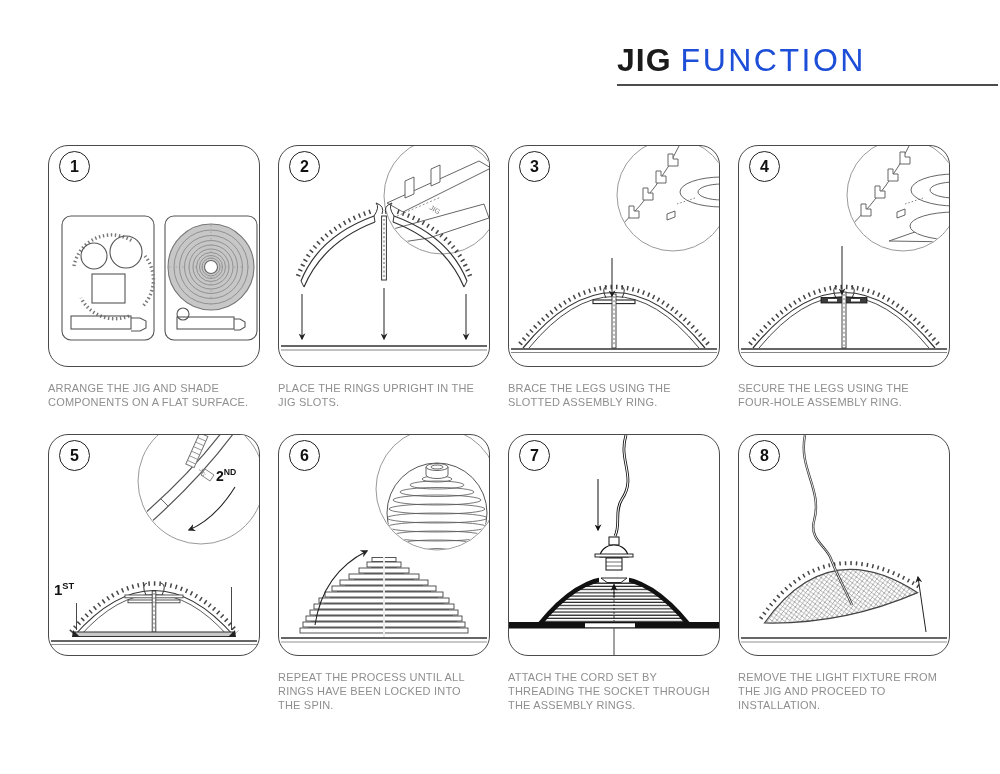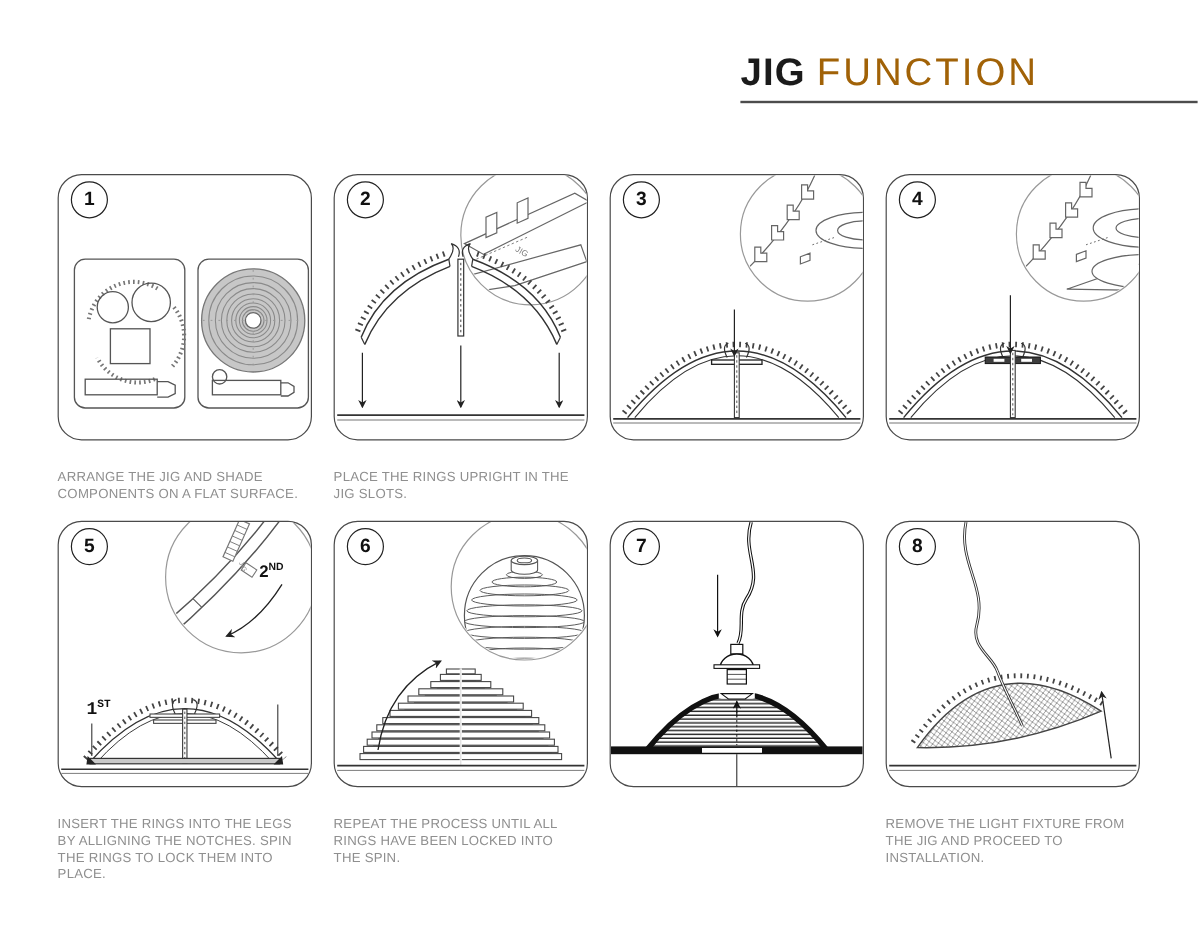--- a/index.html
+++ b/index.html
@@ -2,34 +2,34 @@
 <html><head>
 <meta charset="utf-8">
 <style>
   html,body{margin:0;padding:0;background:#fff;}
   body{position:relative;width:1000px;height:774px;font-family:"Liberation Sans",sans-serif;overflow:hidden;}
 
   
   .hdr{position:absolute;left:617px;top:42px;width:381px;}
   .hdr-line{display:flex;align-items:baseline;gap:9px;white-space:nowrap;}
   .t-bold{font-size:32px;font-weight:bold;color:#1b1b1b;letter-spacing:1px;}
-  .t-light{font-size:32px;font-weight:400;color:#a16207;letter-spacing:2.5px;}
+  .t-light{font-size:32px;font-weight:400;color:#1d4ed8;letter-spacing:2.5px;}
   .hdr-rule{margin-top:5px;height:2.2px;background:#4c4c4c;width:381px;}
 
   
   .step{position:absolute;width:211px;}
   .panel{position:relative;width:210px;height:220px;border:1.4px solid #4a4a4a;border-radius:20px;background:#fff;overflow:hidden;}
   .panel svg{position:absolute;left:0;top:0;}
   .badge{position:absolute;left:10px;top:5px;width:29px;height:29px;border:1.7px solid #222;border-radius:50%;background:#fff;z-index:3;
          display:flex;align-items:center;justify-content:center;font-size:16px;font-weight:bold;color:#111;}
-  .caption{margin-top:24px;width:202px;font-size:11px;line-height:14px;color:#8f8f8f;letter-spacing:0.2px;}
+  .caption{margin-top:14px;width:202px;font-size:11px;line-height:14px;color:#8f8f8f;letter-spacing:0.2px;}
 
   .lbl{position:absolute;z-index:4;font-weight:bold;color:#111;}
   .lbl sup{font-size:62%;}
-  .lbl-first{left:23px;top:146px;font-size:15px;font-family:Liberation Mono, monospace;}
+  .lbl-first{left:5px;top:146px;font-size:15px;}
   .lbl-second{left:167px;top:32px;font-size:14px;}
 </style>
 </head>
 <body>
 
 <div class="hdr">
   <div class="hdr-line">
     <span class="t-bold">JIG</span>
     <span class="t-light">FUNCTION</span>
   </div>
@@ -188,20 +188,21 @@
         <rect x="103" y="148" width="4" height="54" fill="#fff" stroke="#333" stroke-width="0.9"></rect>
         <line x1="105" y1="150" x2="105" y2="200" stroke="#333" stroke-width="0.7" stroke-dasharray="2 2.2"></line>
       </g>
       <path d="M103,112 V150" stroke="#222" stroke-width="1" fill="none" marker-end="url(#a3)"></path>
       <g>
         <line x1="2" y1="203" x2="208" y2="203" stroke="#333" stroke-width="1.4"></line>
         <line x1="2" y1="206.5" x2="208" y2="206.5" stroke="#777" stroke-width="0.9"></line>
       </g>
     </svg>
   </div>
+  <div class="caption">BRACE THE LEGS USING THE SLOTTED ASSEMBLY RING.</div>
 </div>
 
 <div class="step" style="left:738px;top:145px">
   <div class="panel">
     <div class="badge">
         <span>4</span>
       </div>
     <svg width="210" height="220" viewBox="0 0 210 220">
       <defs>
         <marker id="a4" viewBox="0 0 8 8" refX="6.5" refY="4" markerWidth="7" markerHeight="7" orient="auto">
@@ -243,20 +244,21 @@
         <rect x="103" y="146" width="4" height="56" fill="#fff" stroke="#333" stroke-width="0.9"></rect>
         <line x1="105" y1="148" x2="105" y2="200" stroke="#333" stroke-width="0.7" stroke-dasharray="2 2.2"></line>
       </g>
       <path d="M103,100 V148" stroke="#222" stroke-width="1" fill="none" marker-end="url(#a4)"></path>
       <g>
         <line x1="2" y1="203" x2="208" y2="203" stroke="#333" stroke-width="1.4"></line>
         <line x1="2" y1="206.5" x2="208" y2="206.5" stroke="#777" stroke-width="0.9"></line>
       </g>
     </svg>
   </div>
+  <div class="caption">SECURE THE LEGS USING THE FOUR-HOLE ASSEMBLY RING.</div>
 </div>
 
 <div class="step" style="left:48px;top:434px">
   <div class="panel">
     <div class="badge">
         <span>5</span>
       </div>
     <div class="lbl lbl-first"><span>1</span><sup>ST</sup></div>
     <div class="lbl lbl-second"><span>2</span><sup>ND</sup></div>
     <svg width="210" height="220" viewBox="0 0 210 220">
@@ -304,21 +306,20 @@
         <path d="M186,195 l-7,7 l8,0 z" fill="#222"></path>
         <line x1="27.5" y1="168" x2="27.5" y2="195" stroke="#333" stroke-width="0.9"></line>
         <line x1="182.5" y1="152" x2="182.5" y2="195" stroke="#333" stroke-width="0.9"></line>
       </g>
       <g>
         <line x1="2" y1="206" x2="208" y2="206" stroke="#333" stroke-width="1.3"></line>
         <line x1="2" y1="209.5" x2="208" y2="209.5" stroke="#777" stroke-width="0.8"></line>
       </g>
     </svg>
   </div>
-  <div class="caption">INSERT THE RINGS INTO THE LEGS BY ALLIGNING THE NOTCHES. SPIN THE RINGS TO LOCK THEM INTO PLACE.</div>
 </div>
 
 <div class="step" style="left:278px;top:434px">
   <div class="panel">
     <div class="badge">
         <span>6</span>
       </div>
     <svg width="210" height="220" viewBox="0 0 210 220">
       <defs>
         <marker id="a6" viewBox="0 0 8 8" refX="6.5" refY="4" markerWidth="7" markerHeight="7" orient="auto">
@@ -432,20 +433,21 @@
         <line x1="105" y1="149" x2="105" y2="186" stroke="#111" stroke-width="0.8" stroke-dasharray="2 2"></line>
         <path d="M105,162 L105,150" stroke="#111" stroke-width="1" fill="none" marker-end="url(#a7)"></path>
       </g>
       <g>
         <path d="M117,0 C109,26 128,42 113,64 C105,76 112,90 106,101" stroke="#111" stroke-width="2.8" fill="none"></path>
         <path d="M117,0 C109,26 128,42 113,64 C105,76 112,90 106,101" stroke="#fff" stroke-width="1.1" fill="none"></path>
       </g>
       <path d="M89,44 V95" stroke="#111" stroke-width="1" fill="none" marker-end="url(#a7)"></path>
     </svg>
   </div>
+  <div class="caption">ATTACH THE CORD SET BY THREADING THE SOCKET THROUGH THE ASSEMBLY RINGS.</div>
 </div>
 
 <div class="step" style="left:738px;top:434px">
   <div class="panel">
     <div class="badge">
         <span>8</span>
       </div>
     <svg width="210" height="220" viewBox="0 0 210 220">
       <defs>
         <marker id="a8" viewBox="0 0 8 8" refX="6.5" refY="4" markerWidth="7" markerHeight="7" orient="auto">

